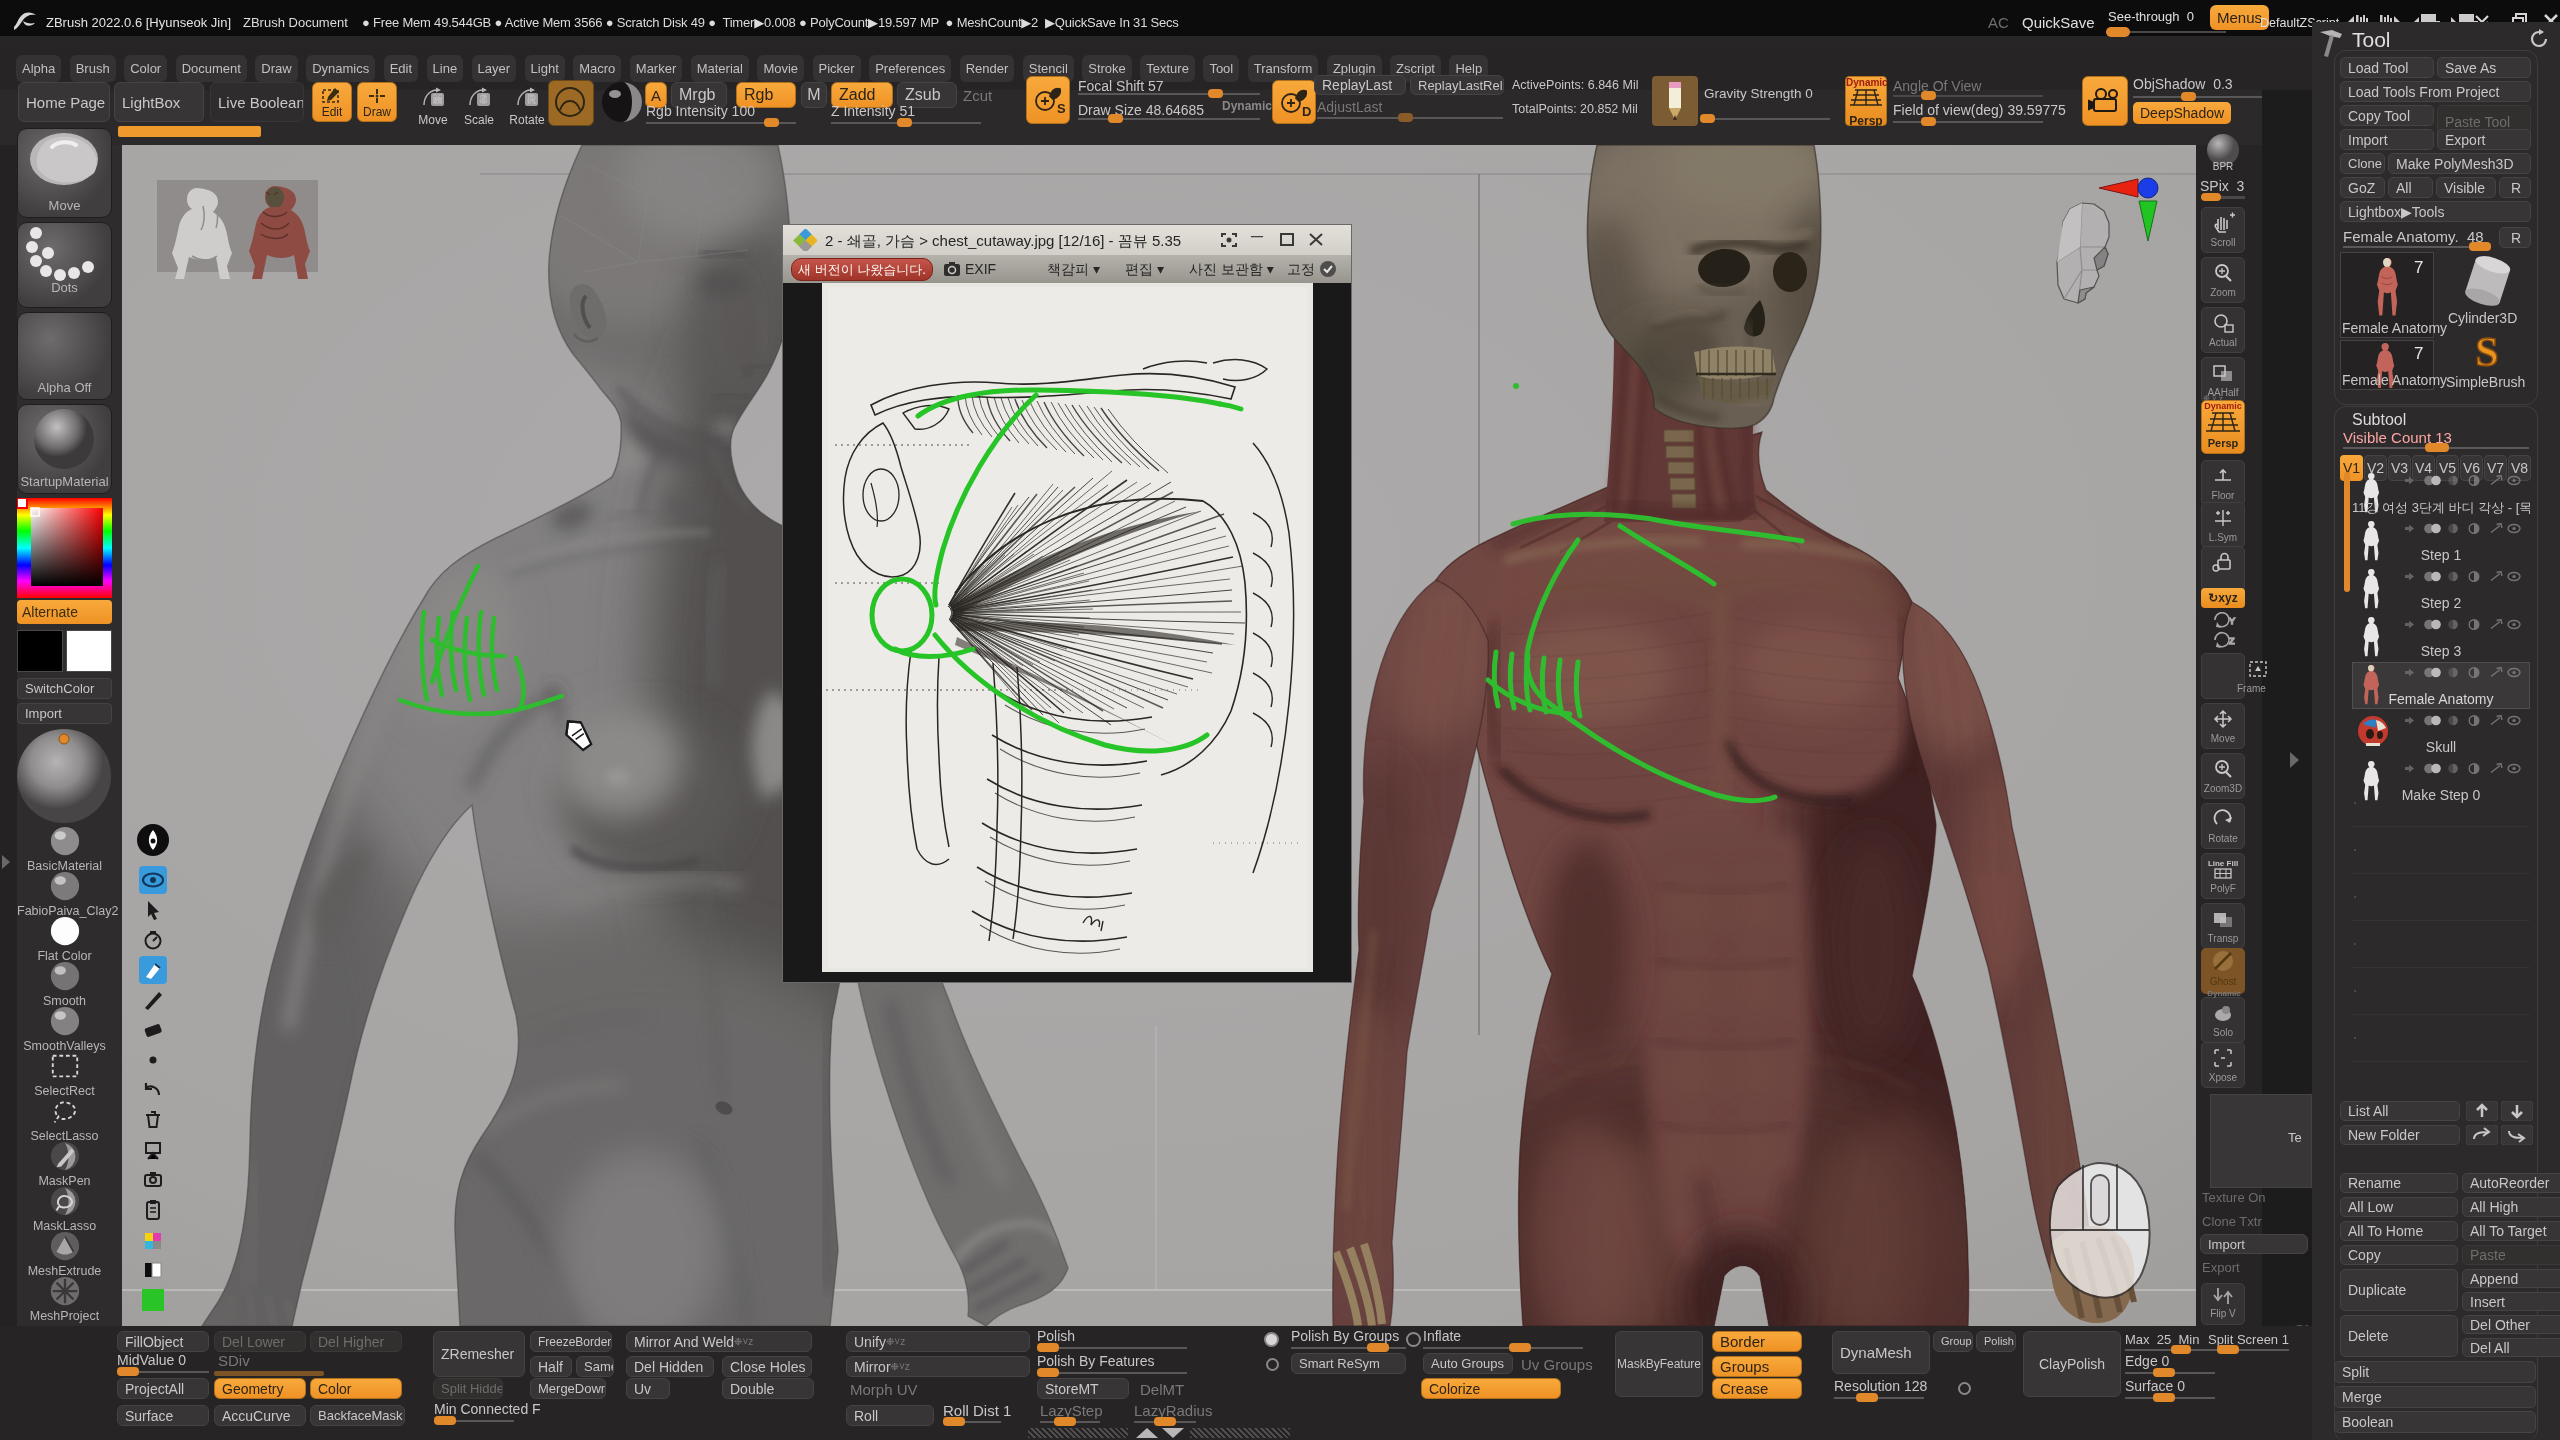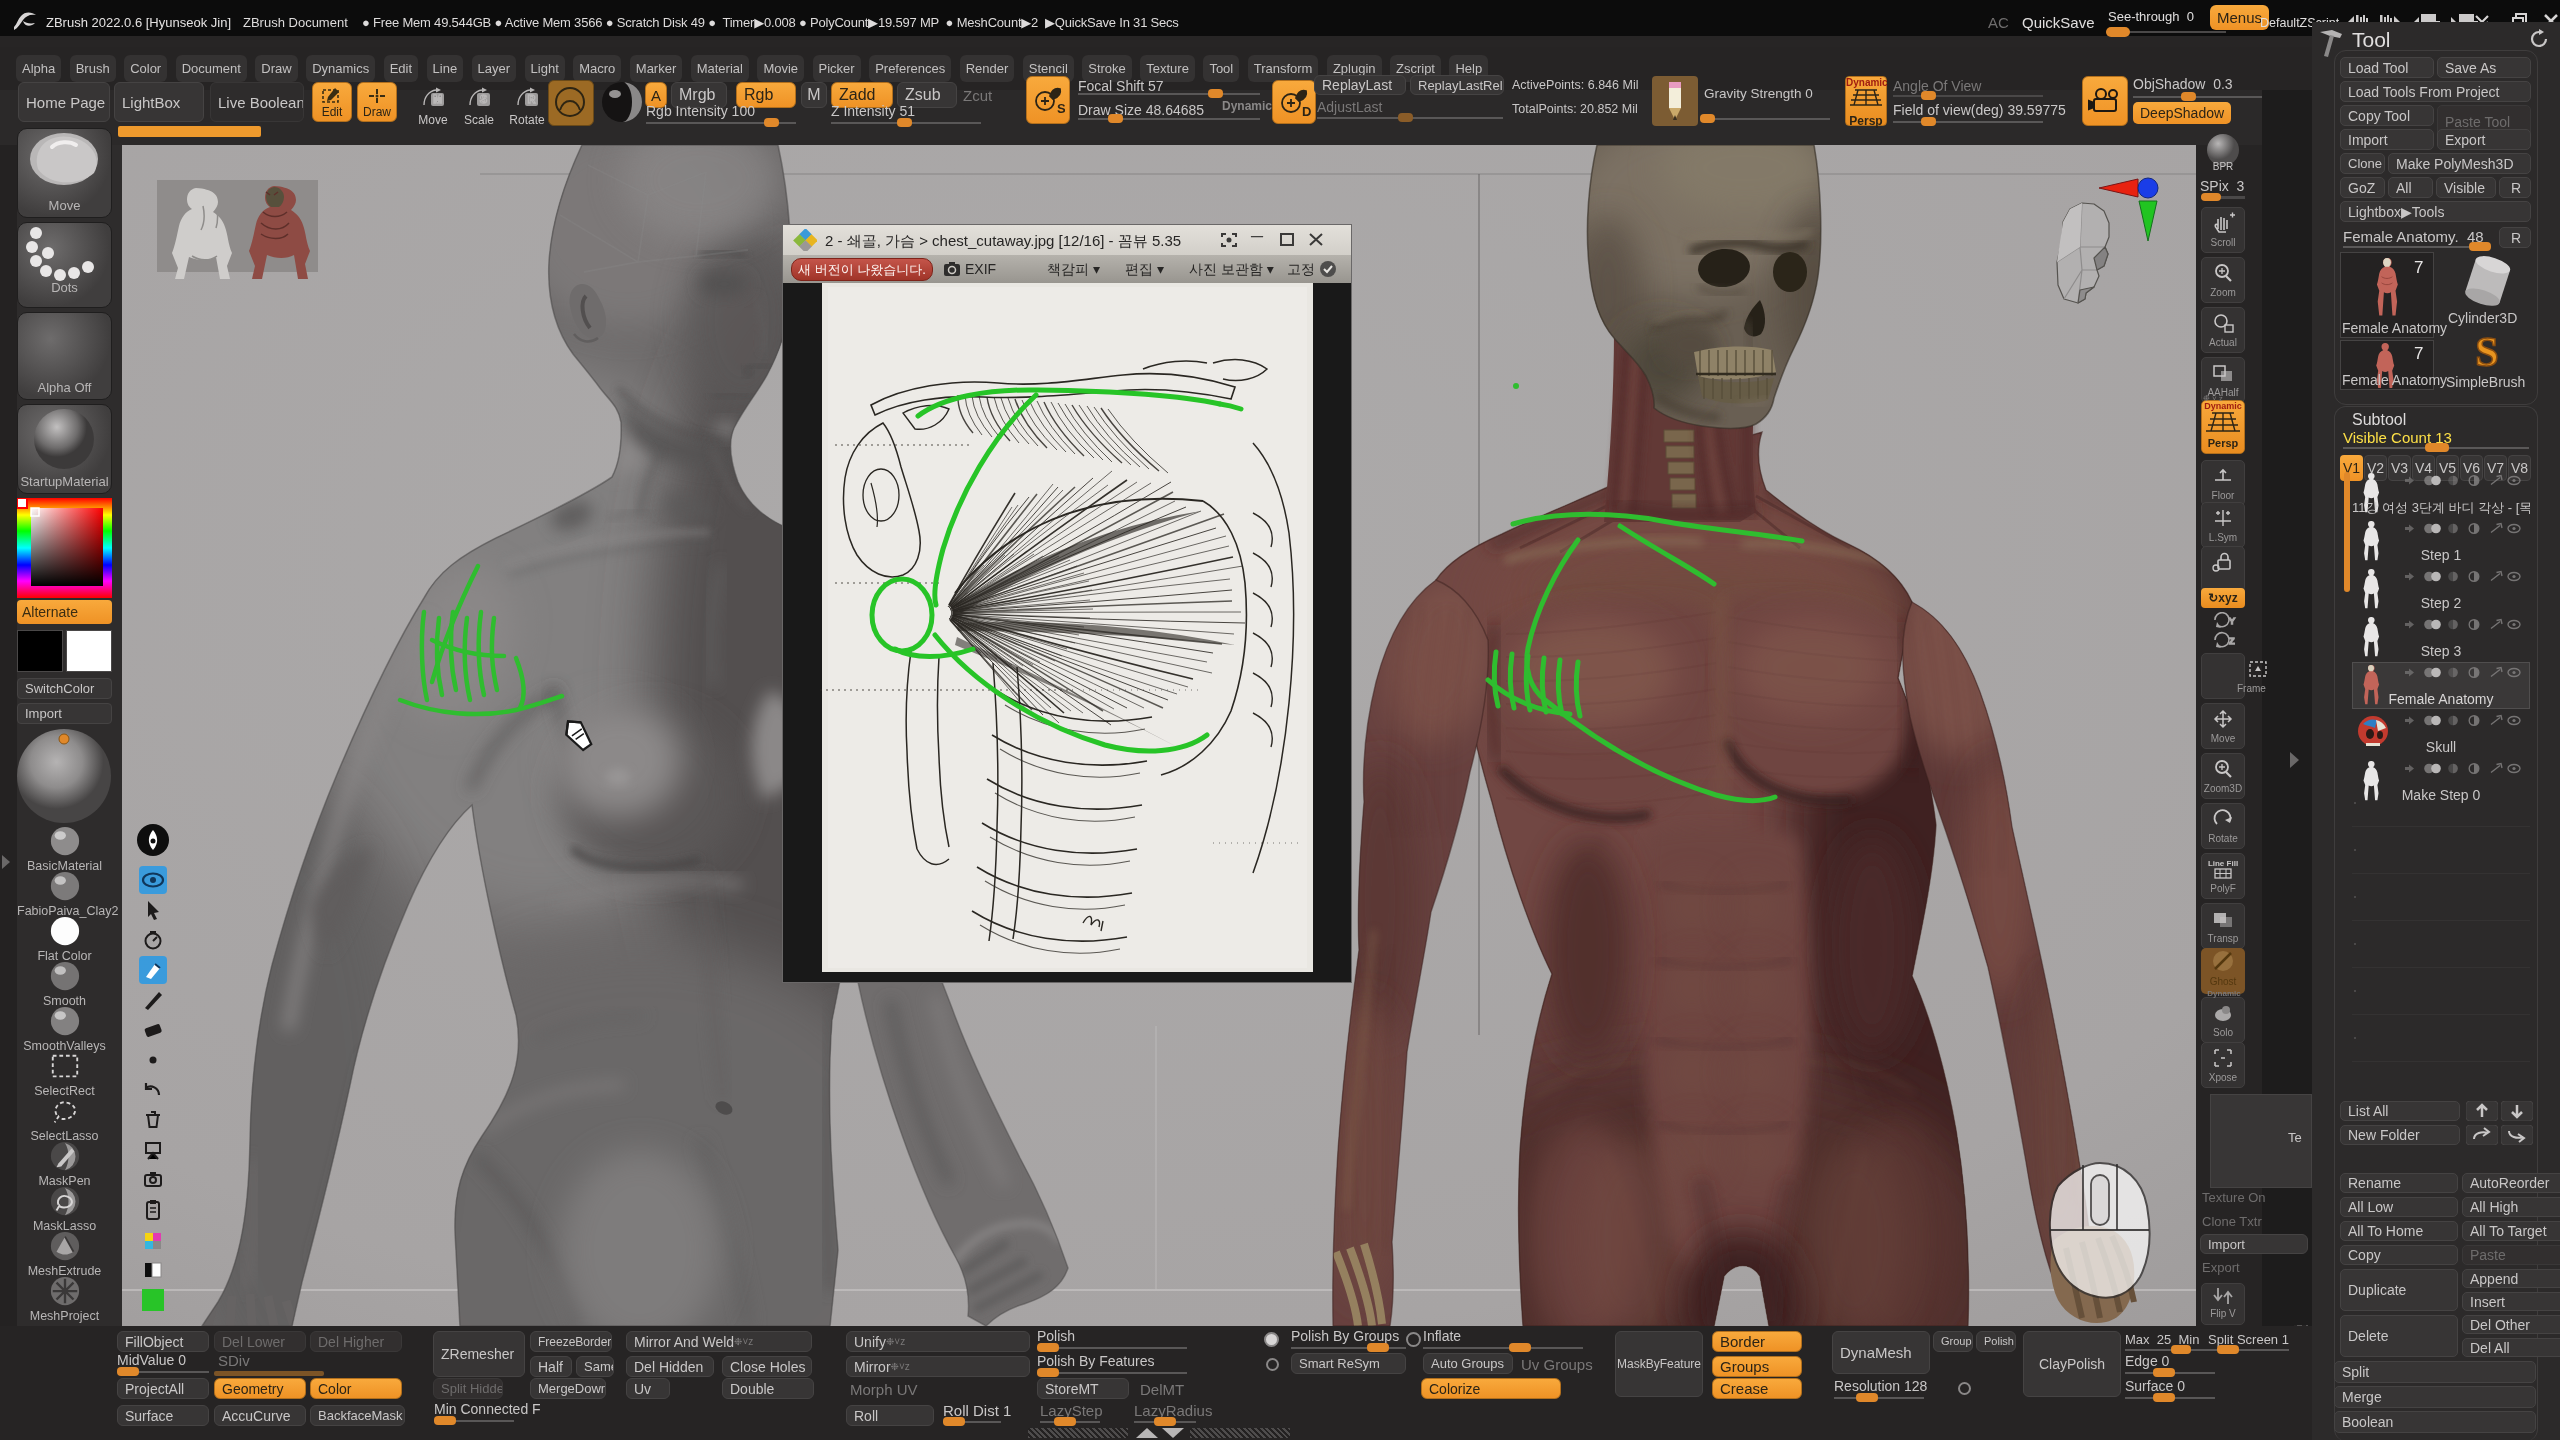--- a/index.html
+++ b/index.html
@@ -1258,21 +1258,21 @@
   </svg>
 <div class="a" style="left:2446px;top:374px;color:#c9c7c7;font-size:14px;">SimpleBrush</div>
 <div class="a" style="left:2340px;top:340px;width:94px;height:50px;background:#242222;border:1px solid #454343;box-sizing:border-box;"></div>
 <svg class="a" style="left:2372px;top:341px" width="26" height="48" viewBox="0 0 26 48">
 <path d="M13 2 c-2 0 -3.5 1.5 -3.5 3.5 c0 1.5 0.7 3 1.7 3.7 c-2.7 1 -4.4 3 -5 6 c-0.7 3.3 -1 6.7 -2 9.3 l2 5.3 -1.3 9.3 1.3 8 h2.7 l1.3 -17 c1.7 1.3 4.3 1.3 6 0 l1.3 17 h2.7 l1.3 -8 -1.3 -9.3 2 -5.3 c-1 -2.7 -1.3 -6 -2 -9.3 c-0.7 -3 -2.3 -5 -5 -6 c1 -0.7 1.7 -2.2 1.7 -3.7 c0 -2 -1.5 -3.5 -3.5 -3.5z" fill="#c26459"></path>
   </svg>
 <div class="a" style="left:2414px;top:344px;color:#e8e6e6;font-size:17px;">7</div>
 <div class="a" style="left:2342px;top:372px;color:#c9c7c7;font-size:14px;">Female Anatomy</div>
 <div class="a" style="left:2334px;top:406px;width:202px;height:1034px;border:1px solid #3f3d3d;border-radius:12px;border-bottom:none;"></div>
 <div class="a" style="left:2352px;top:411px;color:#dcdada;font-size:16px;">Subtool</div>
-<div class="a" style="left:2343px;top:429px;color:#fde047;font-size:15px;">Visible Count 13</div>
+<div class="a" style="left:2343px;top:429px;color:#fca5a5;font-size:15px;">Visible Count 13</div>
 <div class="a" style="left:2343px;top:447px;width:186px;height:2px;background:#5a5858;">
     <i class="a" style="left:82px;top:-4px;width:24px;height:9px;background:#e0882a;border-radius:4px;"></i>
   </div>
 <div class="a" style="left:2340px;top:455px;width:23px;height:26px;background:linear-gradient(#f8a93c,#ef9225);border-radius:4px;color:#2c2416;font-size:14px;text-align:center;line-height:26px;">V1</div>
 <div class="btn c" style="left:2364px;top:455px;width:23px;height:26px;font-size:14px;border-radius:4px;">V2</div>
 <div class="btn c" style="left:2388px;top:455px;width:23px;height:26px;font-size:14px;border-radius:4px;">V3</div>
 <div class="btn c" style="left:2412px;top:455px;width:23px;height:26px;font-size:14px;border-radius:4px;">V4</div>
 <div class="btn c" style="left:2436px;top:455px;width:23px;height:26px;font-size:14px;border-radius:4px;">V5</div>
 <div class="btn c" style="left:2460px;top:455px;width:23px;height:26px;font-size:14px;border-radius:4px;">V6</div>
 <div class="btn c" style="left:2484px;top:455px;width:23px;height:26px;font-size:14px;border-radius:4px;">V7</div>

